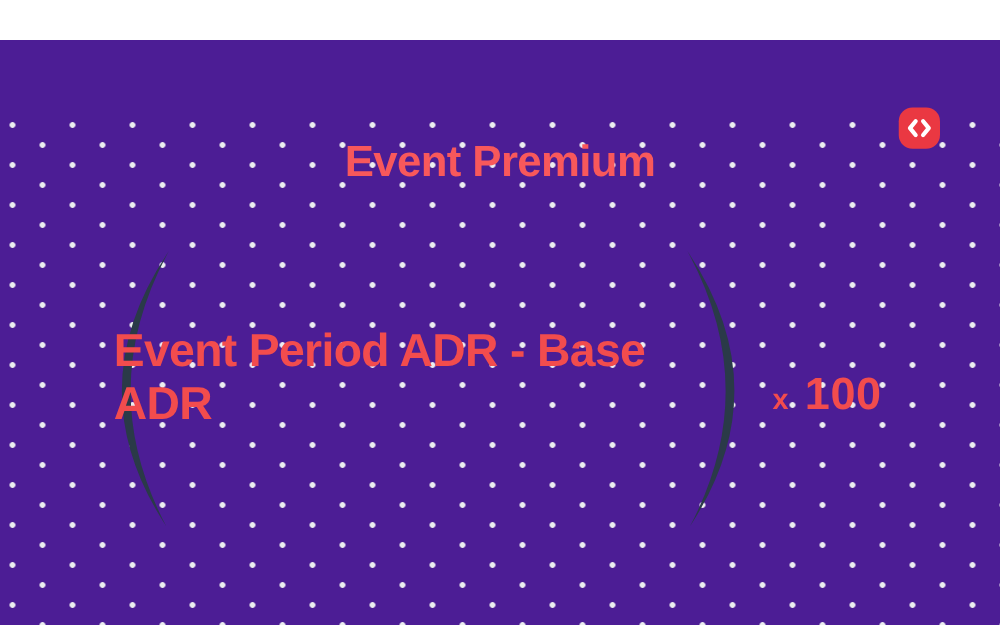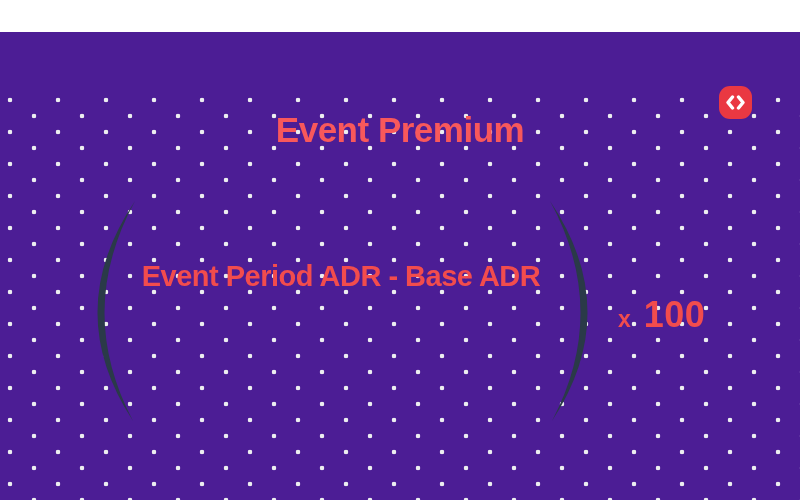--- a/index.html
+++ b/index.html
@@ -43,24 +43,23 @@
     top: 166px;
     width: 55px;
     height: 226px;
   }
   .paren-left  { left: 83px; }
   .paren-right { left: 547px; }
   .fraction {
     position: absolute;
     left: 91px;
     width: 500px;
-    text-align: center;
     font-weight: 700;
     letter-spacing: -0.5px;
-    font-size: 29px;
+    font-size: 37px;
     color: #f24c4d;
   }
   .numerator   { top: 228px; }
   .denominator { top: 301px; }
   .multiplier {
     position: absolute;
     left: 618px;
     top: 262px;
     display: flex;
     align-items: baseline;

